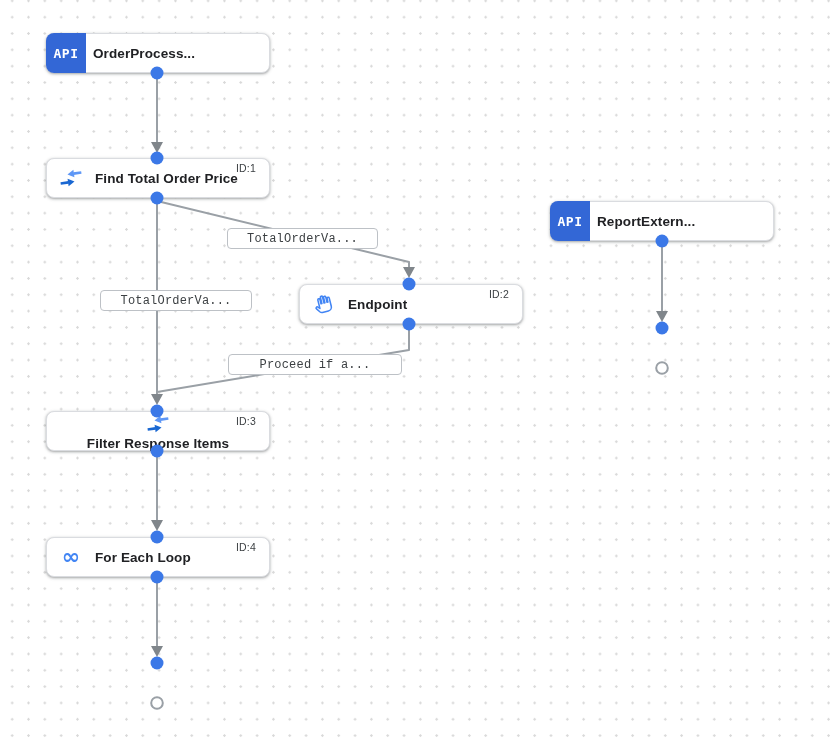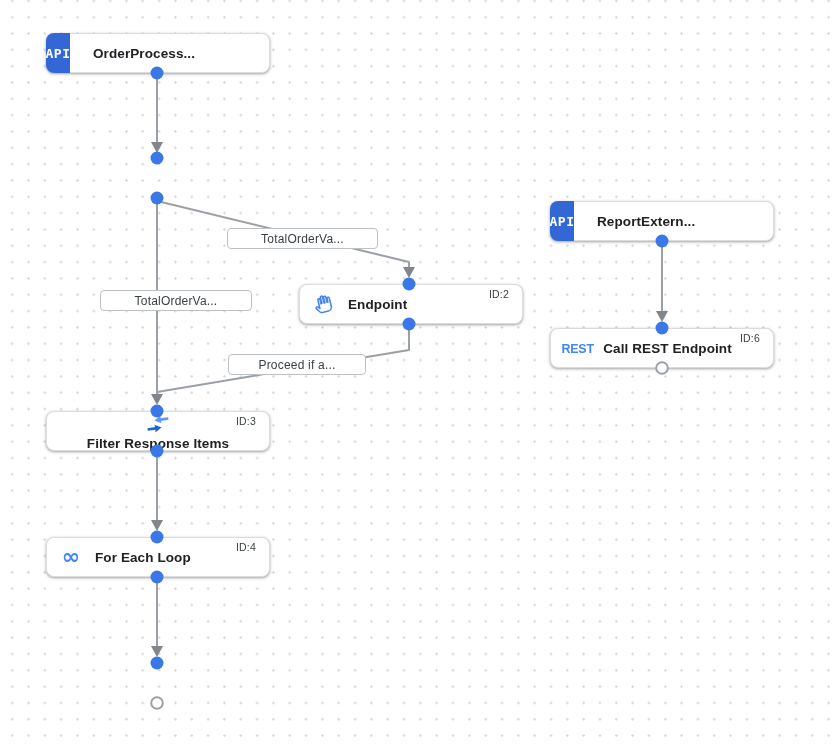--- a/index.html
+++ b/index.html
@@ -26,21 +26,21 @@
   }
   .node-title{
     font-weight:700;font-size:13.5px;color:#202124;white-space:nowrap;
     letter-spacing:.1px;
   }
   .id-badge{
     position:absolute;top:3px;right:13px;
     font-size:10.5px;color:#3c4043;letter-spacing:.2px;
   }
   .api-badge{
-    position:absolute;left:-1px;top:-1px;bottom:-1px;width:24px;
+    position:absolute;left:-1px;top:-1px;bottom:-1px;width:40px;
     background:#3367d6;border-radius:8px 0 0 8px;
     display:flex;align-items:center;justify-content:center;
     color:#ffffff;font-family:"DejaVu Sans Mono", monospace;
     font-weight:700;font-size:13px;letter-spacing:.5px;
   }
   .trigger-title{margin-left:46px;}
   .task-icon{
     width:24px;height:24px;margin-left:12px;margin-right:12px;
     display:flex;align-items:center;justify-content:center;flex:none;
   }
@@ -50,25 +50,25 @@
   }
   .rest-badge{
     margin-left:9px;margin-right:8px;flex:none;
     color:#4285f4;font-weight:700;font-size:13.5px;letter-spacing:-.2px;
     transform:scaleX(.92);
   }
   .edge-label{
     position:absolute;height:21px;box-sizing:border-box;z-index:2;
     background:#ffffff;border:1px solid #bdc1c6;border-radius:4px;
     display:flex;align-items:center;justify-content:center;
-    font-size:12px;color:#3c4043;letter-spacing:.2px;
+    font-size:12px;color:#3c4043;letter-spacing:.2px;font-family:Liberation Mono, monospace;
   }
   #edge-label-a{left:227px;top:228px;width:151px;}
   #edge-label-b{left:100px;top:290px;width:152px;}
-  #edge-label-c{left:228px;top:354px;width:138px;}
+  #edge-label-c{left:228px;top:354px;width:174px;}
 
   #n-order{left:46px;top:33px;}
   #n-find{left:46px;top:158px;}
   #n-approval{left:299px;top:284px;}
   #n-filter{left:46px;top:411px;flex-direction:column;}
   #n-foreach{left:46px;top:537px;}
   #n-build{left:46px;top:663px;}
   #n-report{left:550px;top:201px;}
   #n-rest{left:550px;top:328px;}
 </style>
@@ -105,20 +105,34 @@
   </div>
   <div class="edge-label" id="edge-label-c">
     <span>Proceed if a...</span>
   </div>
 
   <div class="node" id="n-order">
     <div class="api-badge">API</div>
     <span class="node-title trigger-title">OrderProcess...</span>
   </div>
 
+  <div class="node" id="n-find">
+    <span class="id-badge">ID:1</span>
+    <span class="task-icon">
+      <svg width="24" height="18" viewBox="0 0 24 18">
+        <g transform="rotate(-8 12 9)">
+          <line x1="1" y1="13" x2="9" y2="13" stroke="#1967d2" stroke-width="2.6"></line>
+          <path d="M8.5 9.2 L8.5 16.8 L15 13 Z" fill="#1967d2"></path>
+          <line x1="23" y1="5" x2="15" y2="5" stroke="#5e97f6" stroke-width="2.6"></line>
+          <path d="M15.5 1.2 L15.5 8.8 L9 5 Z" fill="#5e97f6"></path>
+        </g>
+      </svg>
+    </span>
+    <span class="node-title">Find Total Order Price</span>
+  </div>
 
   <div class="node" id="n-approval">
     <span class="id-badge">ID:2</span>
     <span class="task-icon">
       <svg width="22" height="22" viewBox="0 0 24 24">
         <path transform="rotate(-14 12 12)" fill="none" stroke="#4285f4" stroke-width="1.7" stroke-linecap="round" stroke-linejoin="round" d="M8.2 20.5c-1.1 0-2-.5-2.7-1.4l-2.7-3.9c-.4-.6-.3-1.4.3-1.8.5-.4 1.3-.3 1.7.2l1.7 2V6.3c0-.7.5-1.2 1.2-1.2s1.2.5 1.2 1.2v4.7h1V4.2c0-.7.5-1.2 1.2-1.2s1.2.5 1.2 1.2v6.8h1V5.1c0-.7.5-1.2 1.2-1.2s1.2.5 1.2 1.2v5.9h1V7.2c0-.7.5-1.2 1.2-1.2s1.2.5 1.2 1.2v9.1c0 2.4-1.9 4.2-4.3 4.2H8.2z"></path>
       </svg>
     </span>
     <span class="node-title">Endpoint</span>
   </div>
@@ -145,25 +159,20 @@
     </span>
     <span class="node-title">For Each Loop</span>
   </div>
 
 
   <div class="node" id="n-report">
     <div class="api-badge">API</div>
     <span class="node-title trigger-title">ReportExtern...</span>
   </div>
 
-  <div class="node" id="n-rest">
-    <span class="id-badge">ID:6</span>
-    <span class="rest-badge">REST</span>
-    <span class="node-title">Call REST Endpoint</span>
-  </div>
 
   <svg class="dots-layer" width="833" height="746">
     <g fill="#3b78e7">
       <circle cx="157" cy="73" r="6.5"></circle>
       <circle cx="157" cy="158" r="6.5"></circle>
       <circle cx="157" cy="198" r="6.5"></circle>
       <circle cx="409" cy="284" r="6.5"></circle>
       <circle cx="409" cy="324" r="6.5"></circle>
       <circle cx="157" cy="411" r="6.5"></circle>
       <circle cx="157" cy="451" r="6.5"></circle>

